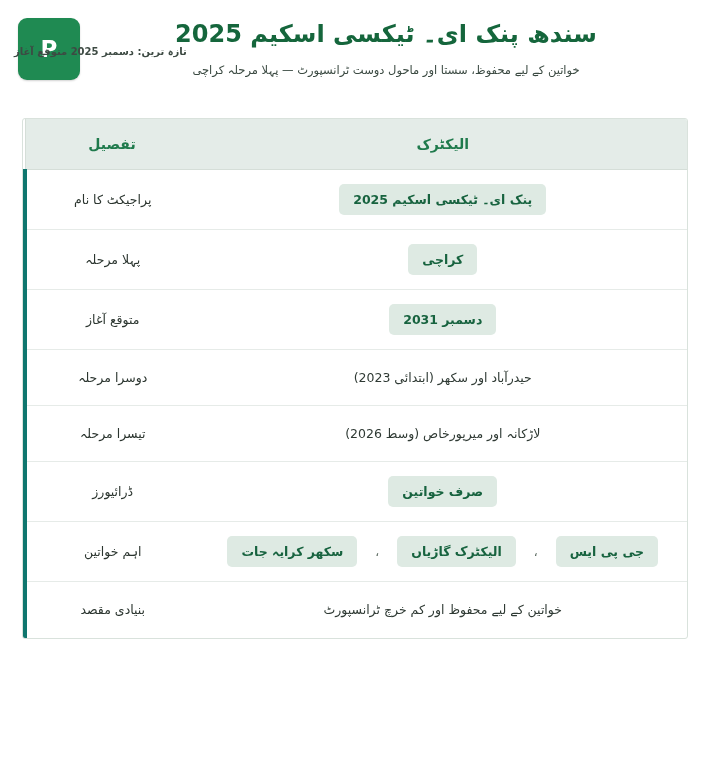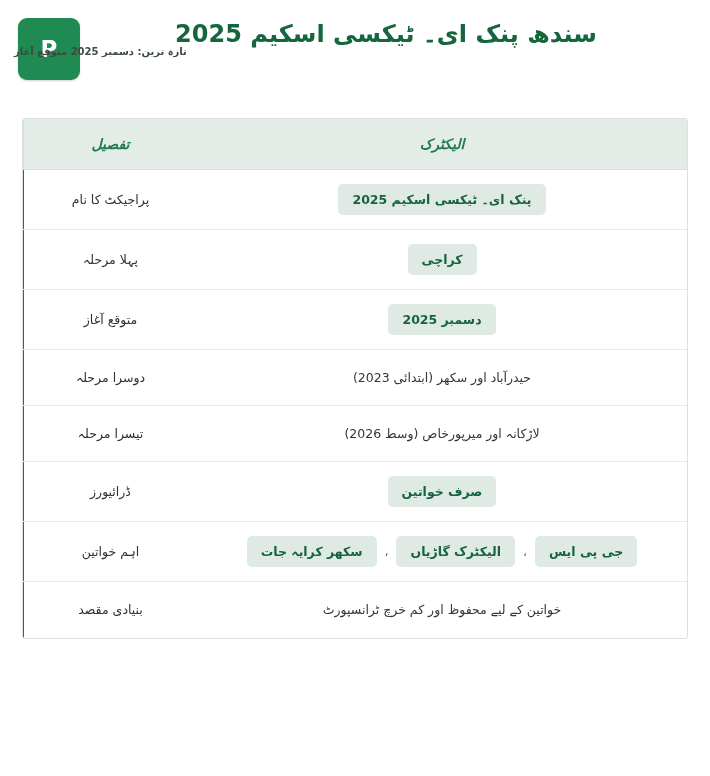--- a/index.html
+++ b/index.html
@@ -91,50 +91,49 @@
     direction: rtl;
     table-layout: fixed;
   }
   table.info th {
     background: #e4ece8;
     color: #1f7a4c;
     font-size: 14px;
     font-weight: bold;
     padding: 17px 14px;
     border-bottom: 1px solid #d5ded8;
-    font-style: italic;
   }
   table.info th.col-label { width: 145px; border-left: 1px solid #d5ded8; }
   table.info td {
     border-bottom: 1px solid #e6ebe8;
     padding: 14px 14px;
     font-size: 12.5px;
     color: #2f3a34;
     text-align: center;
     vertical-align: middle;
     height: 56px;
     box-sizing: border-box;
   }
   table.info td.label-cell {
     width: 145px;
-    border-left: 1px solid #0f766e;
+    border-left: 4px solid #0f766e;
     font-size: 12.5px;
     color: #2b352f;
   }
   table.info tr:last-child td { border-bottom: none; }
 
   .chip {
     display: inline-block;
     background: #dfeae4;
     color: #1d6b44;
     border-radius: 5px;
     padding: 8px 14px;
     font-size: 12.5px;
     line-height: 1.2;
-    margin: 0 2px;
+    margin: 0 12px;
     white-space: nowrap;
     text-align: center;
   }
   .chip-strong {
     background: #deeae3;
     color: #17633f;
     font-weight: bold;
   }
   .chips-row {
     display: flex;
@@ -154,20 +153,21 @@
 </style>
 </head>
 <body>
 
 <div class="page">
 
   <div class="header">
     <div class="logo-badge">P</div>
     <div class="title-block">
       <div class="main-title">سندھ پنک ای۔ ٹیکسی اسکیم 2025</div>
+      <div class="subtitle">خواتین کے لیے محفوظ، سستا اور ماحول دوست ٹرانسپورٹ — پہلا مرحلہ کراچی</div>
     </div>
     <div class="ticker">تازہ ترین: دسمبر 2025 متوقع آغاز</div>
   </div>
 
   <div class="table-wrap">
     <table class="info">
       <thead>
         <tr>
           <th>الیکٹرک</th>
           <th class="col-label">تفصیل</th>
@@ -176,21 +176,21 @@
       <tbody id="table-body">
           <tr>
             <td><span class="chip chip-strong">پنک ای۔ ٹیکسی اسکیم 2025</span></td>
             <td class="label-cell">پراجیکٹ کا نام</td>
           </tr>
           <tr>
             <td><span class="chip chip-strong">کراچی</span></td>
             <td class="label-cell">پہلا مرحلہ</td>
           </tr>
           <tr>
-            <td><span class="chip chip-strong">دسمبر 2025</span></td>
+            <td><span class="chip chip-strong">دسمبر 2031</span></td>
             <td class="label-cell">متوقع آغاز</td>
           </tr>
           <tr>
             <td><span class="plain-text">حیدرآباد اور سکھر (ابتدائی 2023)</span></td>
             <td class="label-cell">دوسرا مرحلہ</td>
           </tr>
           <tr>
             <td><span class="plain-text">لاڑکانہ اور میرپورخاص (وسط 2026)</span></td>
             <td class="label-cell">تیسرا مرحلہ</td>
           </tr>

